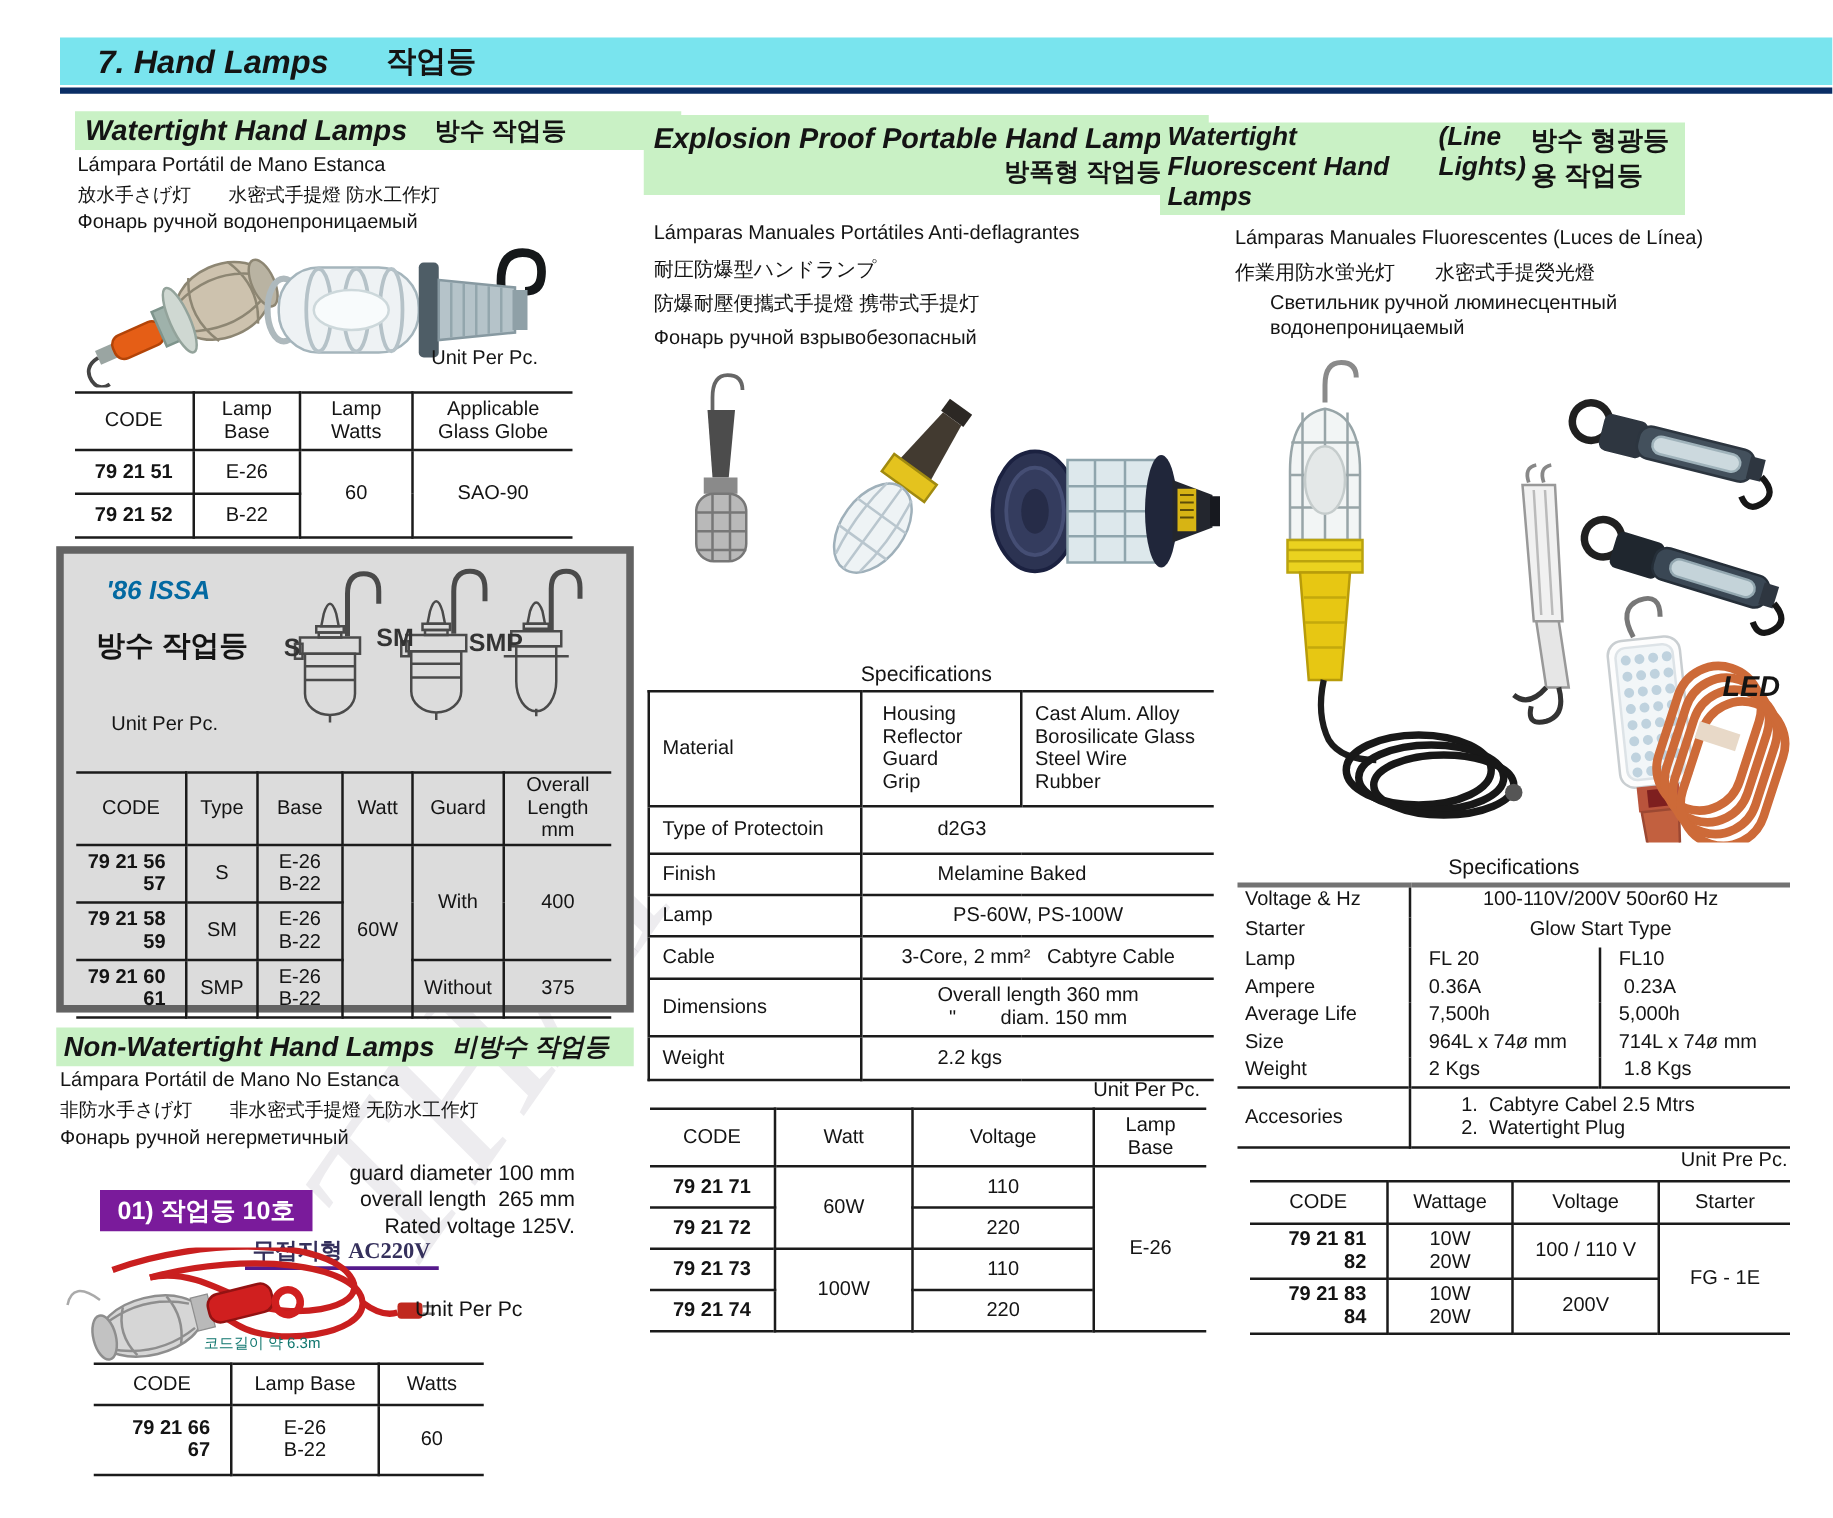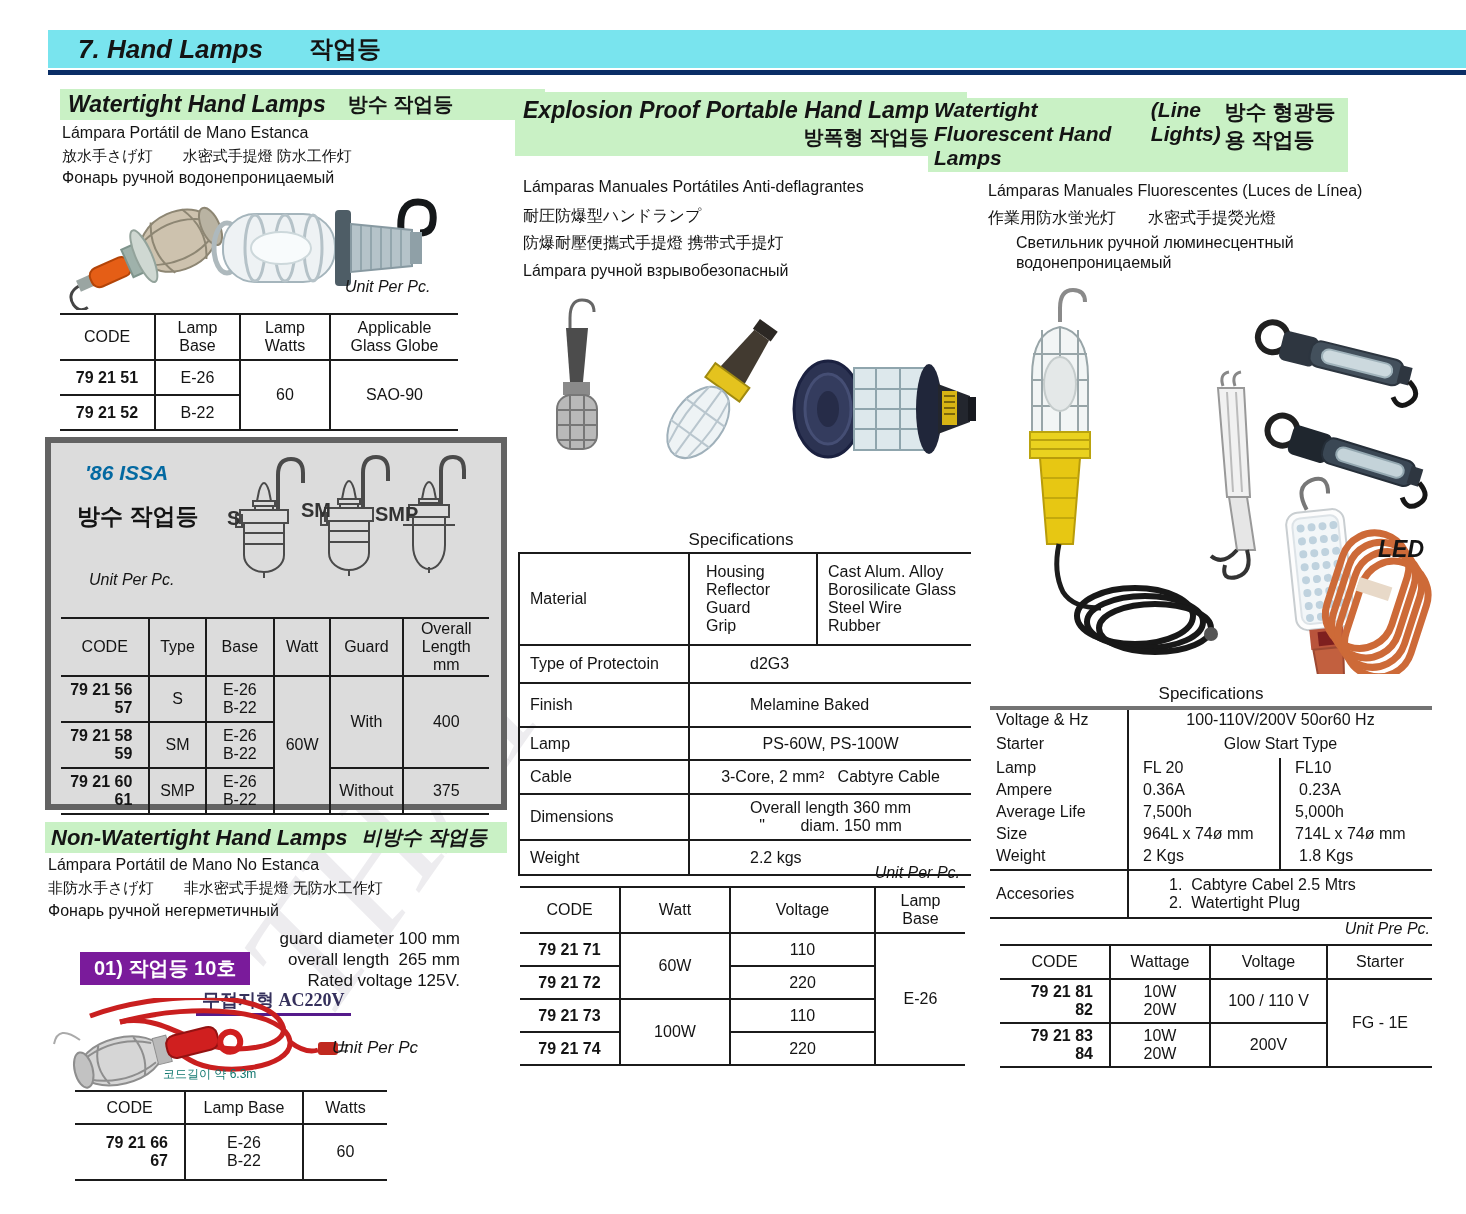--- a/index.html
+++ b/index.html
@@ -7,21 +7,21 @@
   .page { position:relative; width:1466px; height:1214px; background:#fff; overflow:hidden; }
   .abs { position:absolute; }
   .pre { white-space:pre-line; }
   .topbar { background:#79e4ee; display:flex; align-items:center; }
   .topbar .t-en { font-style:italic; font-weight:bold; font-size:26px; padding-left:30px; }
   .topbar .t-kr { font-weight:bold; font-size:24px; padding-left:46px; }
   .gbar { position:absolute; background:#c9f1c5; display:flex; align-items:center; }
   .gt { font-style:italic; font-weight:bold; font-size:23px; }
   .gk { font-weight:bold; font-size:20px; }
   .sub { position:absolute; font-size:16px; }
-  .unit { position:absolute; font-size:16px;font-style:italic; }
+  .unit { position:absolute; font-size:16px; }
   table.cat { border-collapse:collapse; font-size:16px; table-layout:fixed; }
   .cat td { border:2px solid #1b1b1b; text-align:center; vertical-align:middle; padding:1px 3px; }
   .cat td.el { border-left:none; }
   .cat td.er { border-right:none; }
   .cat td.code { font-weight:bold; }
   .cat td.ra { text-align:right; padding-right:16px; }
   table.mspec { border-collapse:collapse; font-size:16px; table-layout:fixed; }
   .mspec td { border-top:2px solid #1b1b1b; vertical-align:middle; padding:3px 6px; text-align:left; }
   .mspec tr.last td { border-bottom:2px solid #1b1b1b; }
   .mspec td.lbl { border-left:2px solid #1b1b1b; border-right:2px solid #1b1b1b; padding-left:10px; }
@@ -242,21 +242,21 @@
   </tbody>
     </table>
 
   <div class="gbar" style="left:515px; top:92px; width:452px; height:64px; flex-direction:column; align-items:stretch; justify-content:center;">
     <div class="gt" style="padding-left:8px;">Explosion Proof Portable Hand Lamps</div>
     <div class="gk" style="text-align:right; padding-right:38px;">방폭형 작업등</div>
   </div>
   <div class="sub" style="left:523px; top:178px;">Lámparas Manuales Portátiles Anti-deflagrantes</div>
   <div class="sub" style="left:523px; top:206px;">耐圧防爆型ハンドランプ</div>
   <div class="sub" style="left:523px; top:233px;">防爆耐壓便攜式手提燈 携带式手提灯</div>
-  <div class="sub" style="left:523px; top:262px;">Lámpara ручной взрывобезопасный</div>
+  <div class="sub" style="left:523px; top:262px;">Фонарь ручной взрывобезопасный</div>
 
   <svg class="abs" style="left:518px; top:294px;" width="458" height="222" viewBox="0 0 458 222">
     <path d="M52,24 Q52,6 64,6 Q76,6 76,18 M52,24 L52,34" stroke="#666" stroke-width="3" fill="none"></path>
     <polygon points="48,34 70,34 65,88 52,88" fill="#4c4c4c"></polygon>
     <rect x="45" y="88" width="27" height="13" fill="#8a8a8a"></rect>
     <rect x="39" y="101" width="40" height="54" rx="14" fill="#b9b9b9" stroke="#777" stroke-width="2"></rect>
     <path d="M39,116 h40 M39,131 h40 M39,146 h40 M52,101 v54 M66,101 v54" stroke="#777" stroke-width="2"></path>
     <g transform="translate(185,122) rotate(36)">
       <rect x="-11" y="-112" width="22" height="12" fill="#2c2824"></rect>
       <polygon points="-9,-100 9,-100 15,-50 -15,-50" fill="#423a30"></polygon>
@@ -288,21 +288,21 @@
       <td class="pre" style="width:154px; padding-left:10px;">Cast Alum. Alloy
 Borosilicate Glass
 Steel Wire
 Rubber</td>
     </tr>
     <tr>
       <td class="lbl" style="height:38px;">Type of Protectoin</td>
       <td class="vL" colspan="2">d2G3</td>
     </tr>
     <tr>
-      <td class="lbl" style="height:44px;">Finish</td>
+      <td class="lbl" style="height:33px;">Finish</td>
       <td class="vL" colspan="2">Melamine Baked</td>
     </tr>
     <tr>
       <td class="lbl" style="height:33px;">Lamp</td>
       <td class="vC" colspan="2">PS-60W, PS-100W</td>
     </tr>
     <tr>
       <td class="lbl" style="height:34px;">Cable</td>
       <td class="vC" colspan="2">3-Core, 2 mm²&nbsp;&nbsp; Cabtyre Cable</td>
     </tr>

